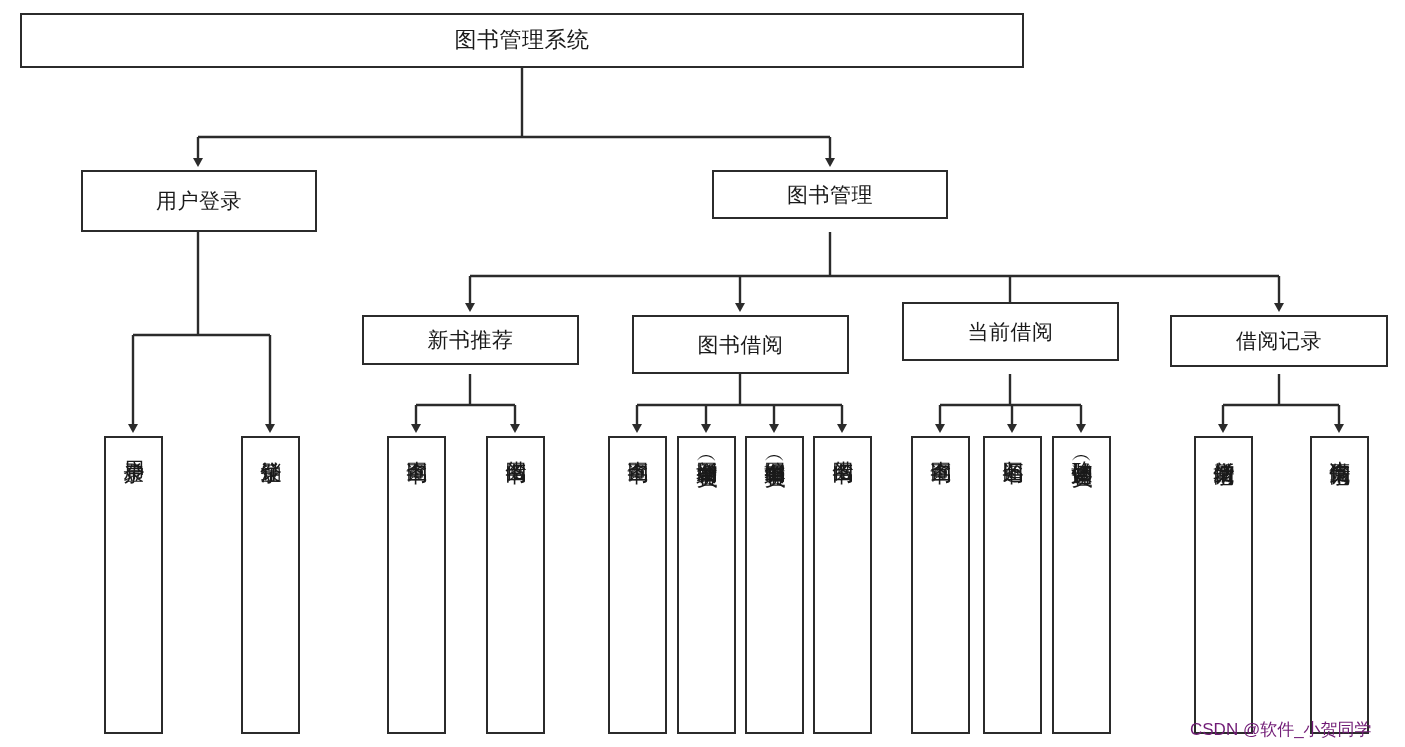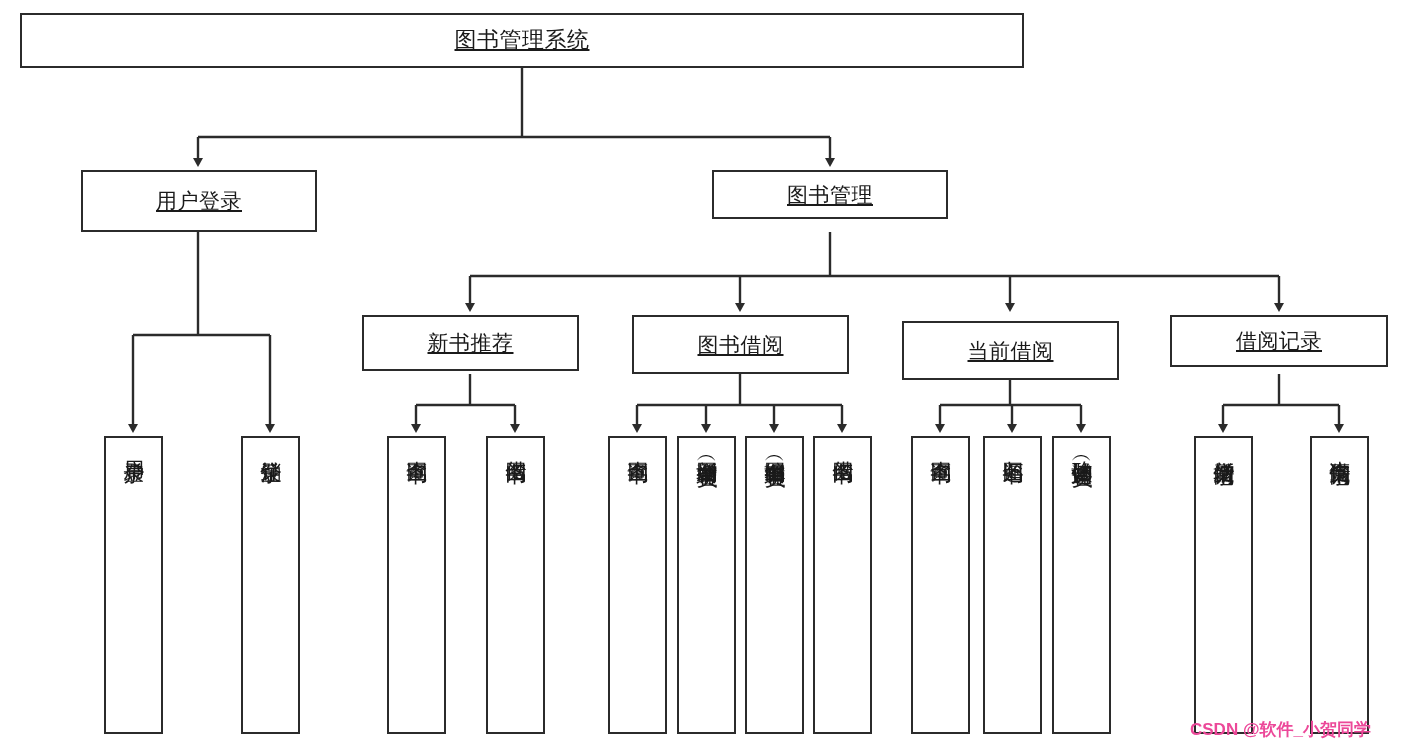--- a/index.html
+++ b/index.html
@@ -39,21 +39,20 @@
   .node .label {
     display: block;
     text-align: center;
     line-height: 1.12;
     letter-spacing: 0.5px;
   }
   
   .node.horiz .label {
     writing-mode: horizontal-tb;
     font-size: 21px;
-    text-decoration: underline;
   }
   .node.root .label { font-size: 22px; }
   
   .node.vert {
     align-items: flex-start;
     justify-content: center;
     padding-top: 6px;
   }
   .node.vert .label {
     writing-mode: vertical-rl;
@@ -124,27 +123,27 @@
     <span class="label">图书管理系统</span>
   </div>
 
   <div class="node horiz" style="left: 81px; top: 170px; width: 236px; height: 62px;">
     <span class="label">用户登录</span>
   </div>
   <div class="node horiz" style="left: 712px; top: 170px; width: 236px; height: 49px;">
     <span class="label">图书管理</span>
   </div>
 
-  <div class="node horiz" style="left: 362px; top: 315px; width: 217px; height: 56px;">
+  <div class="node horiz" style="left: 362px; top: 315px; width: 217px; height: 50px;">
     <span class="label">新书推荐</span>
   </div>
   <div class="node horiz" style="left: 632px; top: 315px; width: 217px; height: 59px;">
     <span class="label">图书借阅</span>
   </div>
-  <div class="node horiz" style="left: 902px; top: 321px; width: 217px; height: 59px;">
+  <div class="node horiz" style="left: 902px; top: 302px; width: 217px; height: 59px;">
     <span class="label">当前借阅</span>
   </div>
   <div class="node horiz" style="left: 1170px; top: 315px; width: 218px; height: 52px;">
     <span class="label">借阅记录</span>
   </div>
 
   <div class="node vert" style="left: 104px; top: 436px; width: 59px; height: 298px;">
     <span class="label">用户登录</span>
   </div>
   <div class="node vert" style="left: 241px; top: 436px; width: 59px; height: 298px;">
@@ -177,14 +176,14 @@
   <div class="node vert" style="left: 1052px; top: 436px; width: 59px; height: 298px;">
     <span class="label">确认归还（管理员）</span>
   </div>
   <div class="node vert" style="left: 1194px; top: 436px; width: 59px; height: 298px;">
     <span class="label">新增借阅记录</span>
   </div>
   <div class="node vert" style="left: 1310px; top: 436px; width: 59px; height: 298px;">
     <span class="label">查询借阅记录</span>
   </div>
 
-  <div id="watermark" style="left: 1190px; top: 718px; color: #ec4899; font-weight: bold;">CSDN @软件_小贺同学</div>
+  <div id="watermark" style="left: 1190px; top: 718px; color: #701a75;">CSDN @软件_小贺同学</div>
 </div>
 
 </body></html>

